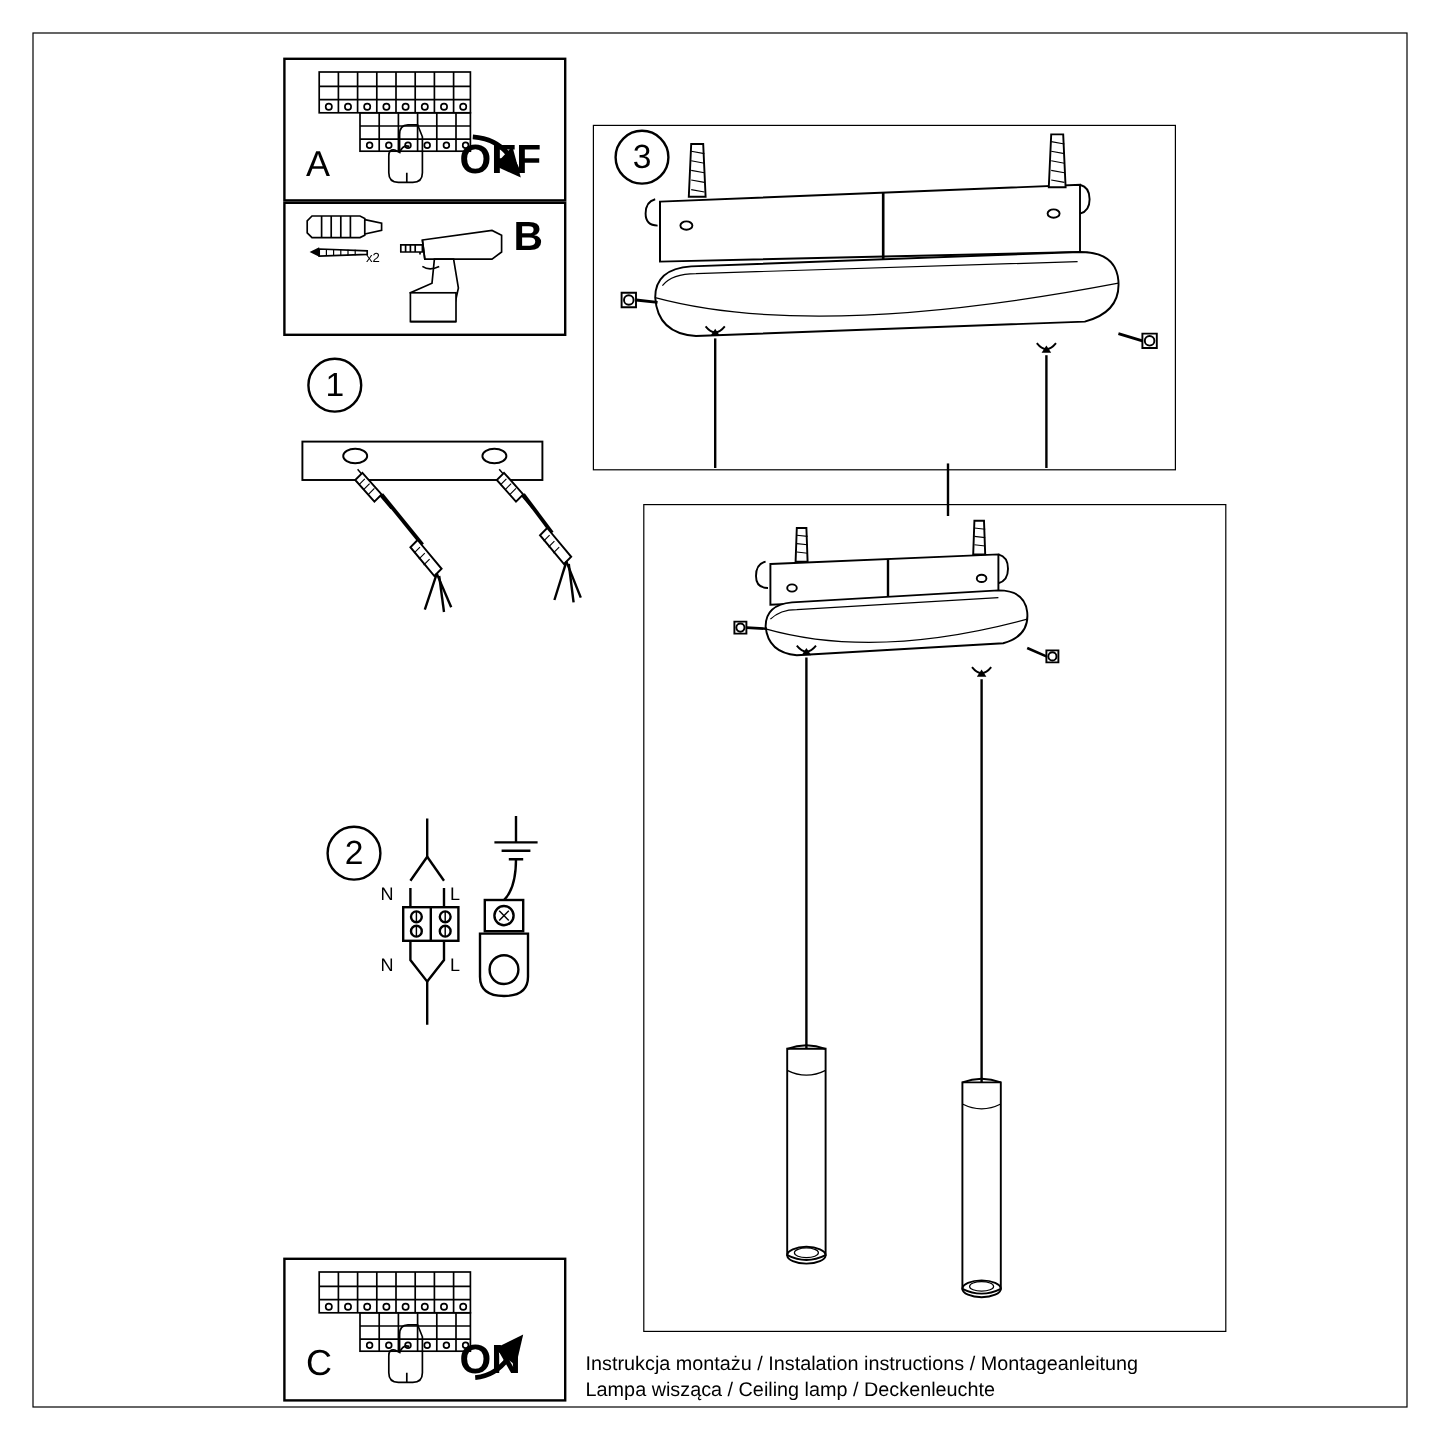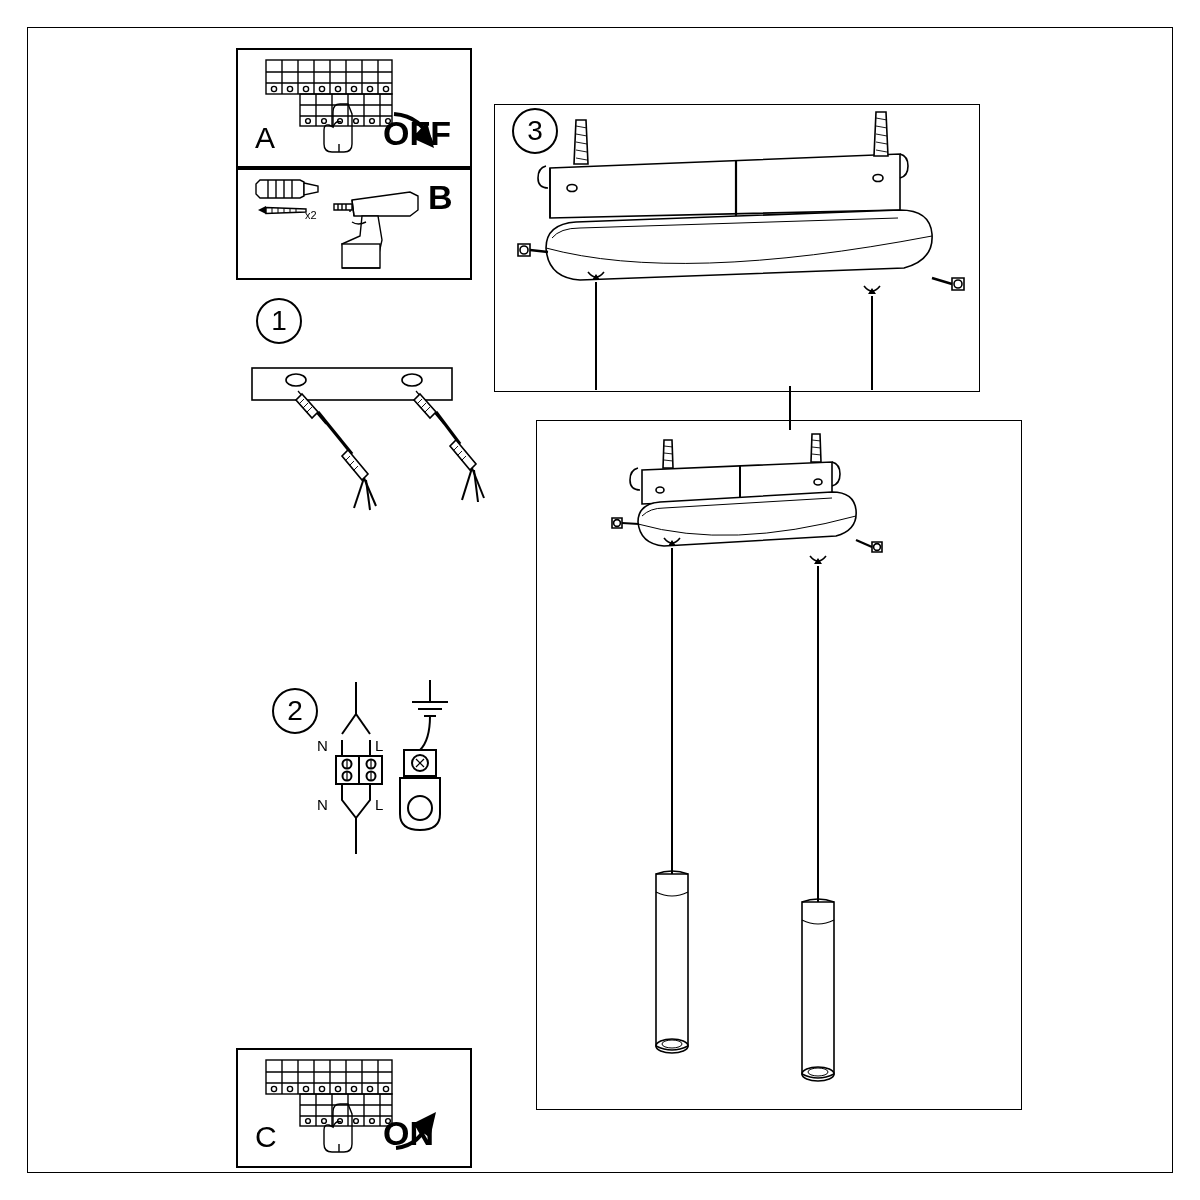--- a/index.html
+++ b/index.html
@@ -449,14 +449,16 @@
         </g>
         <path d="M96 52 L104 52 L108 62 L108 92 Q108 100 100 100 L88 100 Q80 100 80 92 L80 78 Q80 72 85 73 L89 75 L89 60 Q89 52 96 52 Z"></path>
         <path d="M89 75 Q92 68 97 70"></path>
         <path d="M95 100 L95 92"></path>
         <path d="M152 96 Q176 94 188 64" stroke-width="4"></path>
         <path d="M168 72 L192 60 L186 86 Z" fill="#000" stroke="none"></path>
       </g>
     </svg>
   </div>
 
+  <div class="caption" style="left:488px; top:1126px;">Instrukcja montażu / Instalation instructions / Montageanleitung</div>
+  <div class="caption" style="left:488px; top:1147px;">Lampa wisząca / Ceiling lamp / Deckenleuchte</div>
 
 </div>
 
 </body></html>

